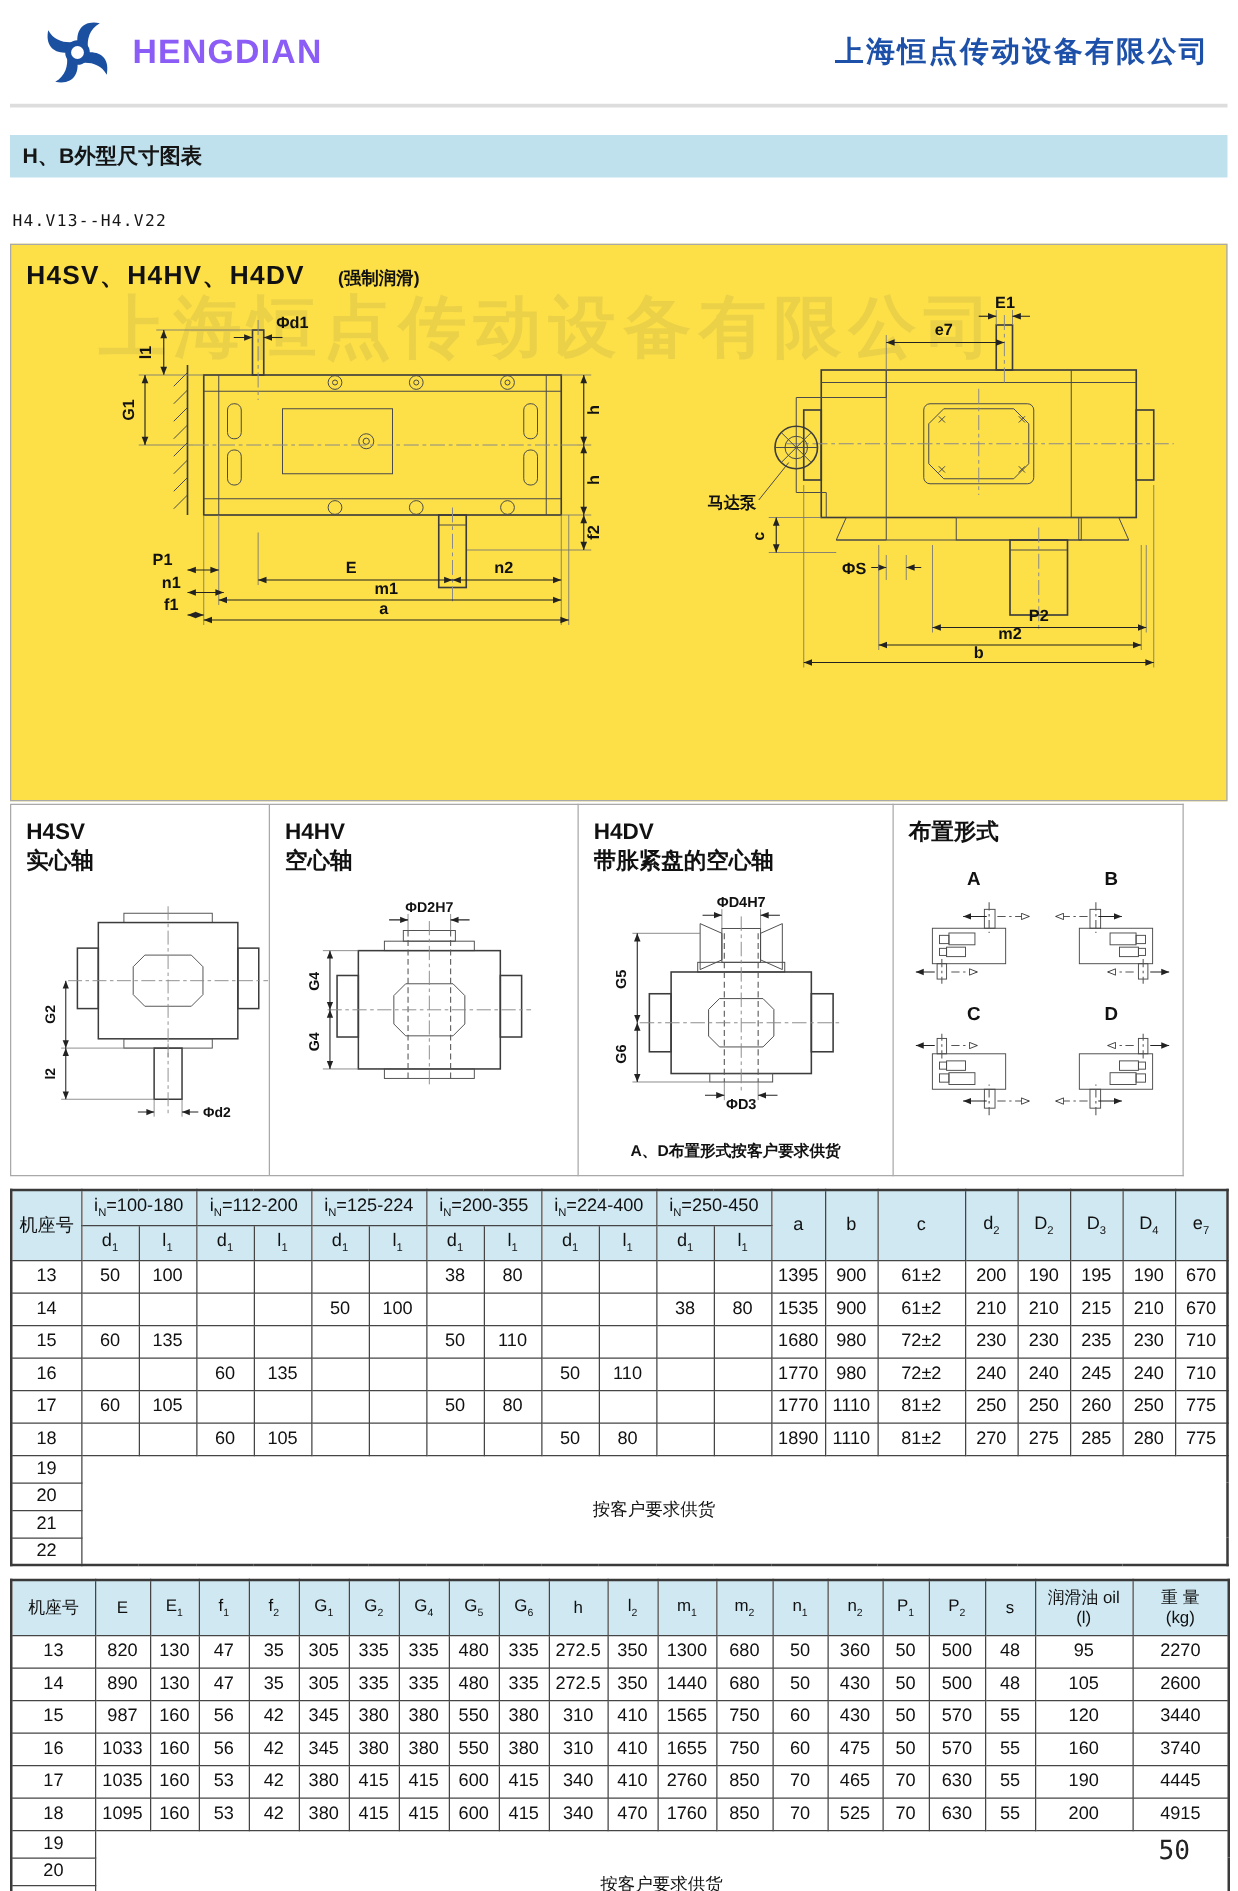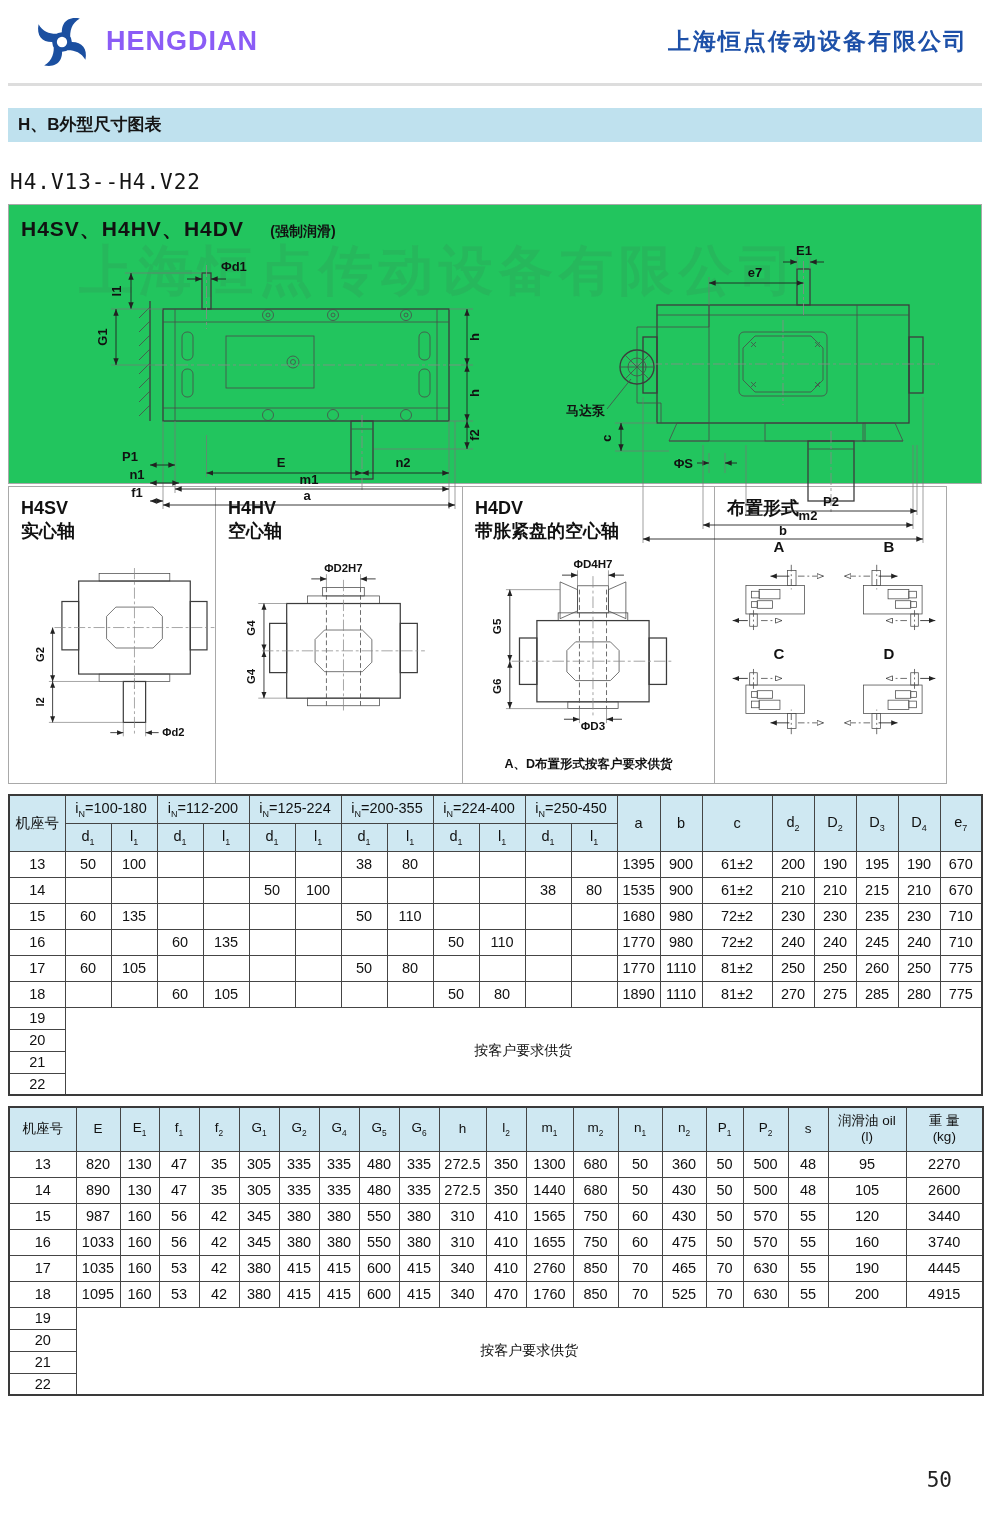--- a/index.html
+++ b/index.html
@@ -6,23 +6,23 @@
 body{background:#fff;font-family:"Liberation Sans",sans-serif;color:#111}
 .page{width:990px;height:1513px;position:relative;background:#fff;padding:0 8px;overflow:hidden}
 
 .hdr{height:86px;display:flex;align-items:center;justify-content:space-between;border-bottom:3px solid #ddd;padding:0 10px 0 24px}
 .brand{display:flex;align-items:center;gap:14px}
 .logo{width:60px;height:60px}
 .brand-text{font-size:27px;color:#8b5cf6;letter-spacing:1px;font-weight:600}
 .company{font-size:23px;color:#1d50a8;font-weight:700;letter-spacing:2px;padding-right:4px}
 
 .banner{margin-top:22px;background:#bfe1ee;height:34px;line-height:34px;padding-left:10px;font-size:17px;font-weight:700;color:#151515}
-.model-range{margin:28px 0 10px 2px;font-family:"DejaVu Sans Mono",monospace;font-size:21px;letter-spacing:1px;color:#151515}
-
-.drawing-box{position:relative;border:1px solid #a9a9a9;height:280px;background:#22c55e}
+.model-range{margin:28px 0 10px 2px;font-family:"DejaVu Sans Mono",monospace;font-size:13px;letter-spacing:1px;color:#151515}
+
+.drawing-box{position:relative;border:1px solid #a9a9a9;height:446px;background:#fde047}
 .d-title{position:absolute;left:12px;top:10px;z-index:3}
 .dt{font-size:21px;font-weight:700;letter-spacing:1px}
 .ds{font-size:14px;font-weight:700;margin-left:22px}
 .watermark{position:absolute;left:70px;top:30px;font-size:54px;letter-spacing:6px;color:rgba(80,80,80,0.10);white-space:nowrap;z-index:1;font-weight:700}
 .main-svg{position:absolute;left:0;top:0;z-index:2}
 
 .ln{stroke:#3c3c3c;fill:none;stroke-width:1.3}
 .tn{stroke:#4a4a4a;fill:none;stroke-width:0.8}
 .cl{stroke:#8a8a8a;fill:none;stroke-width:0.8;stroke-dasharray:12 3 3 3}
 .bd{stroke:#555;fill:none;stroke-width:0.9;stroke-dasharray:5 3}

